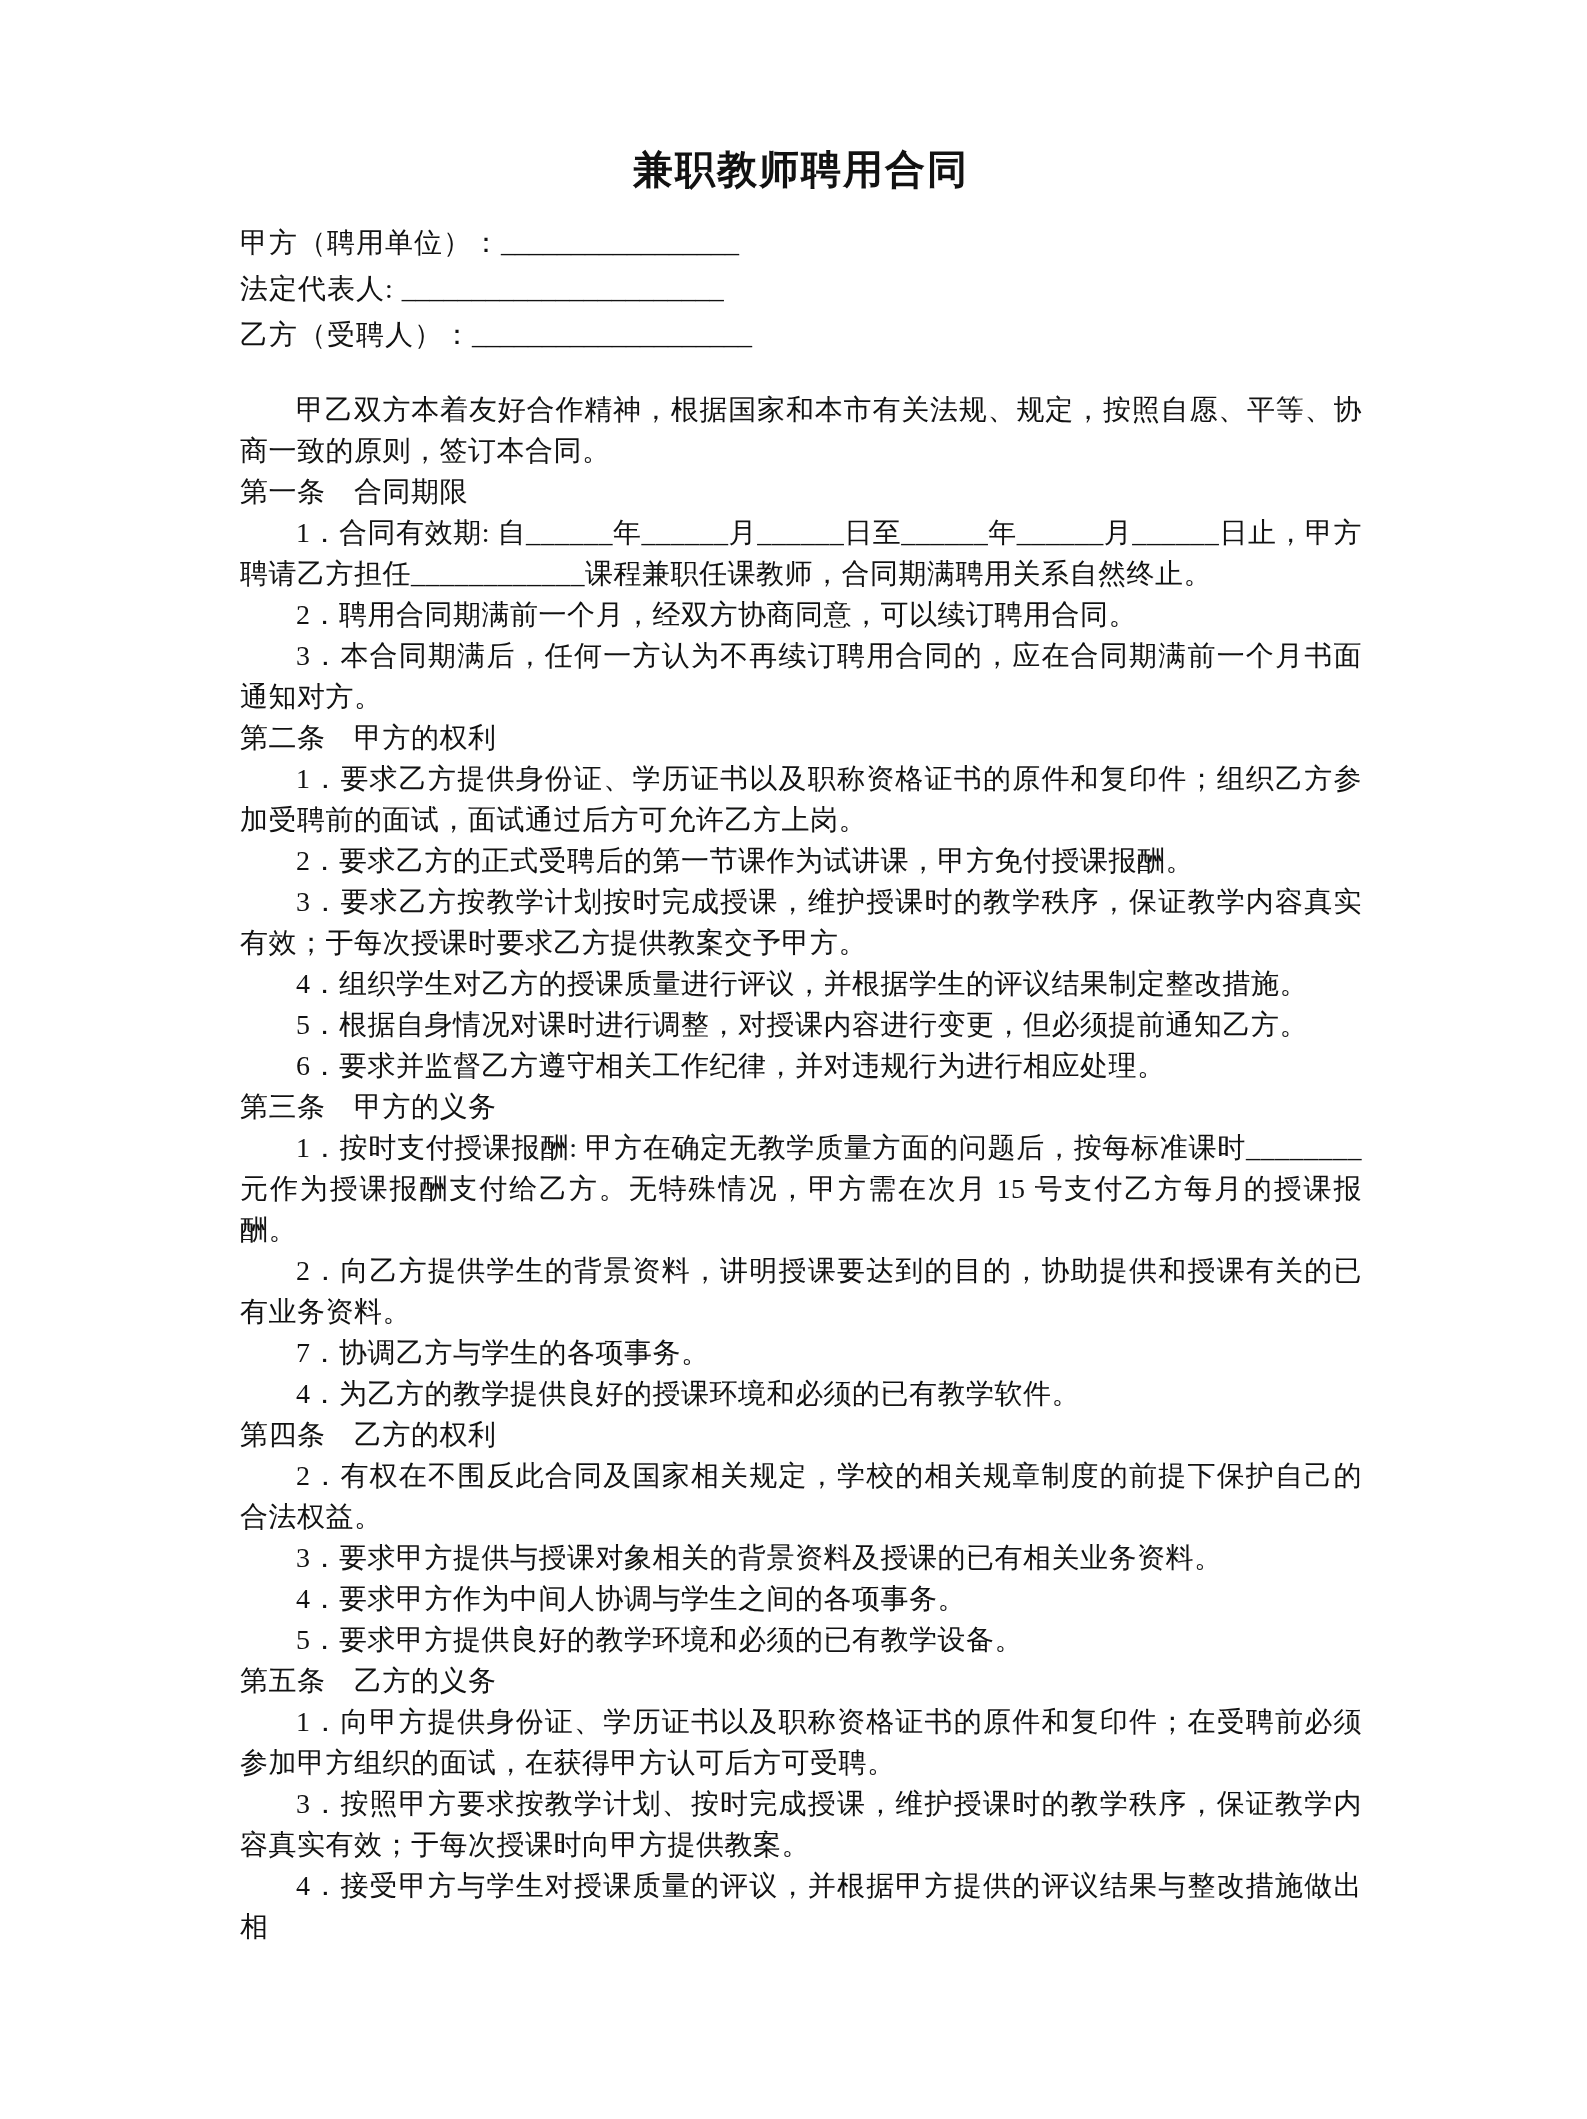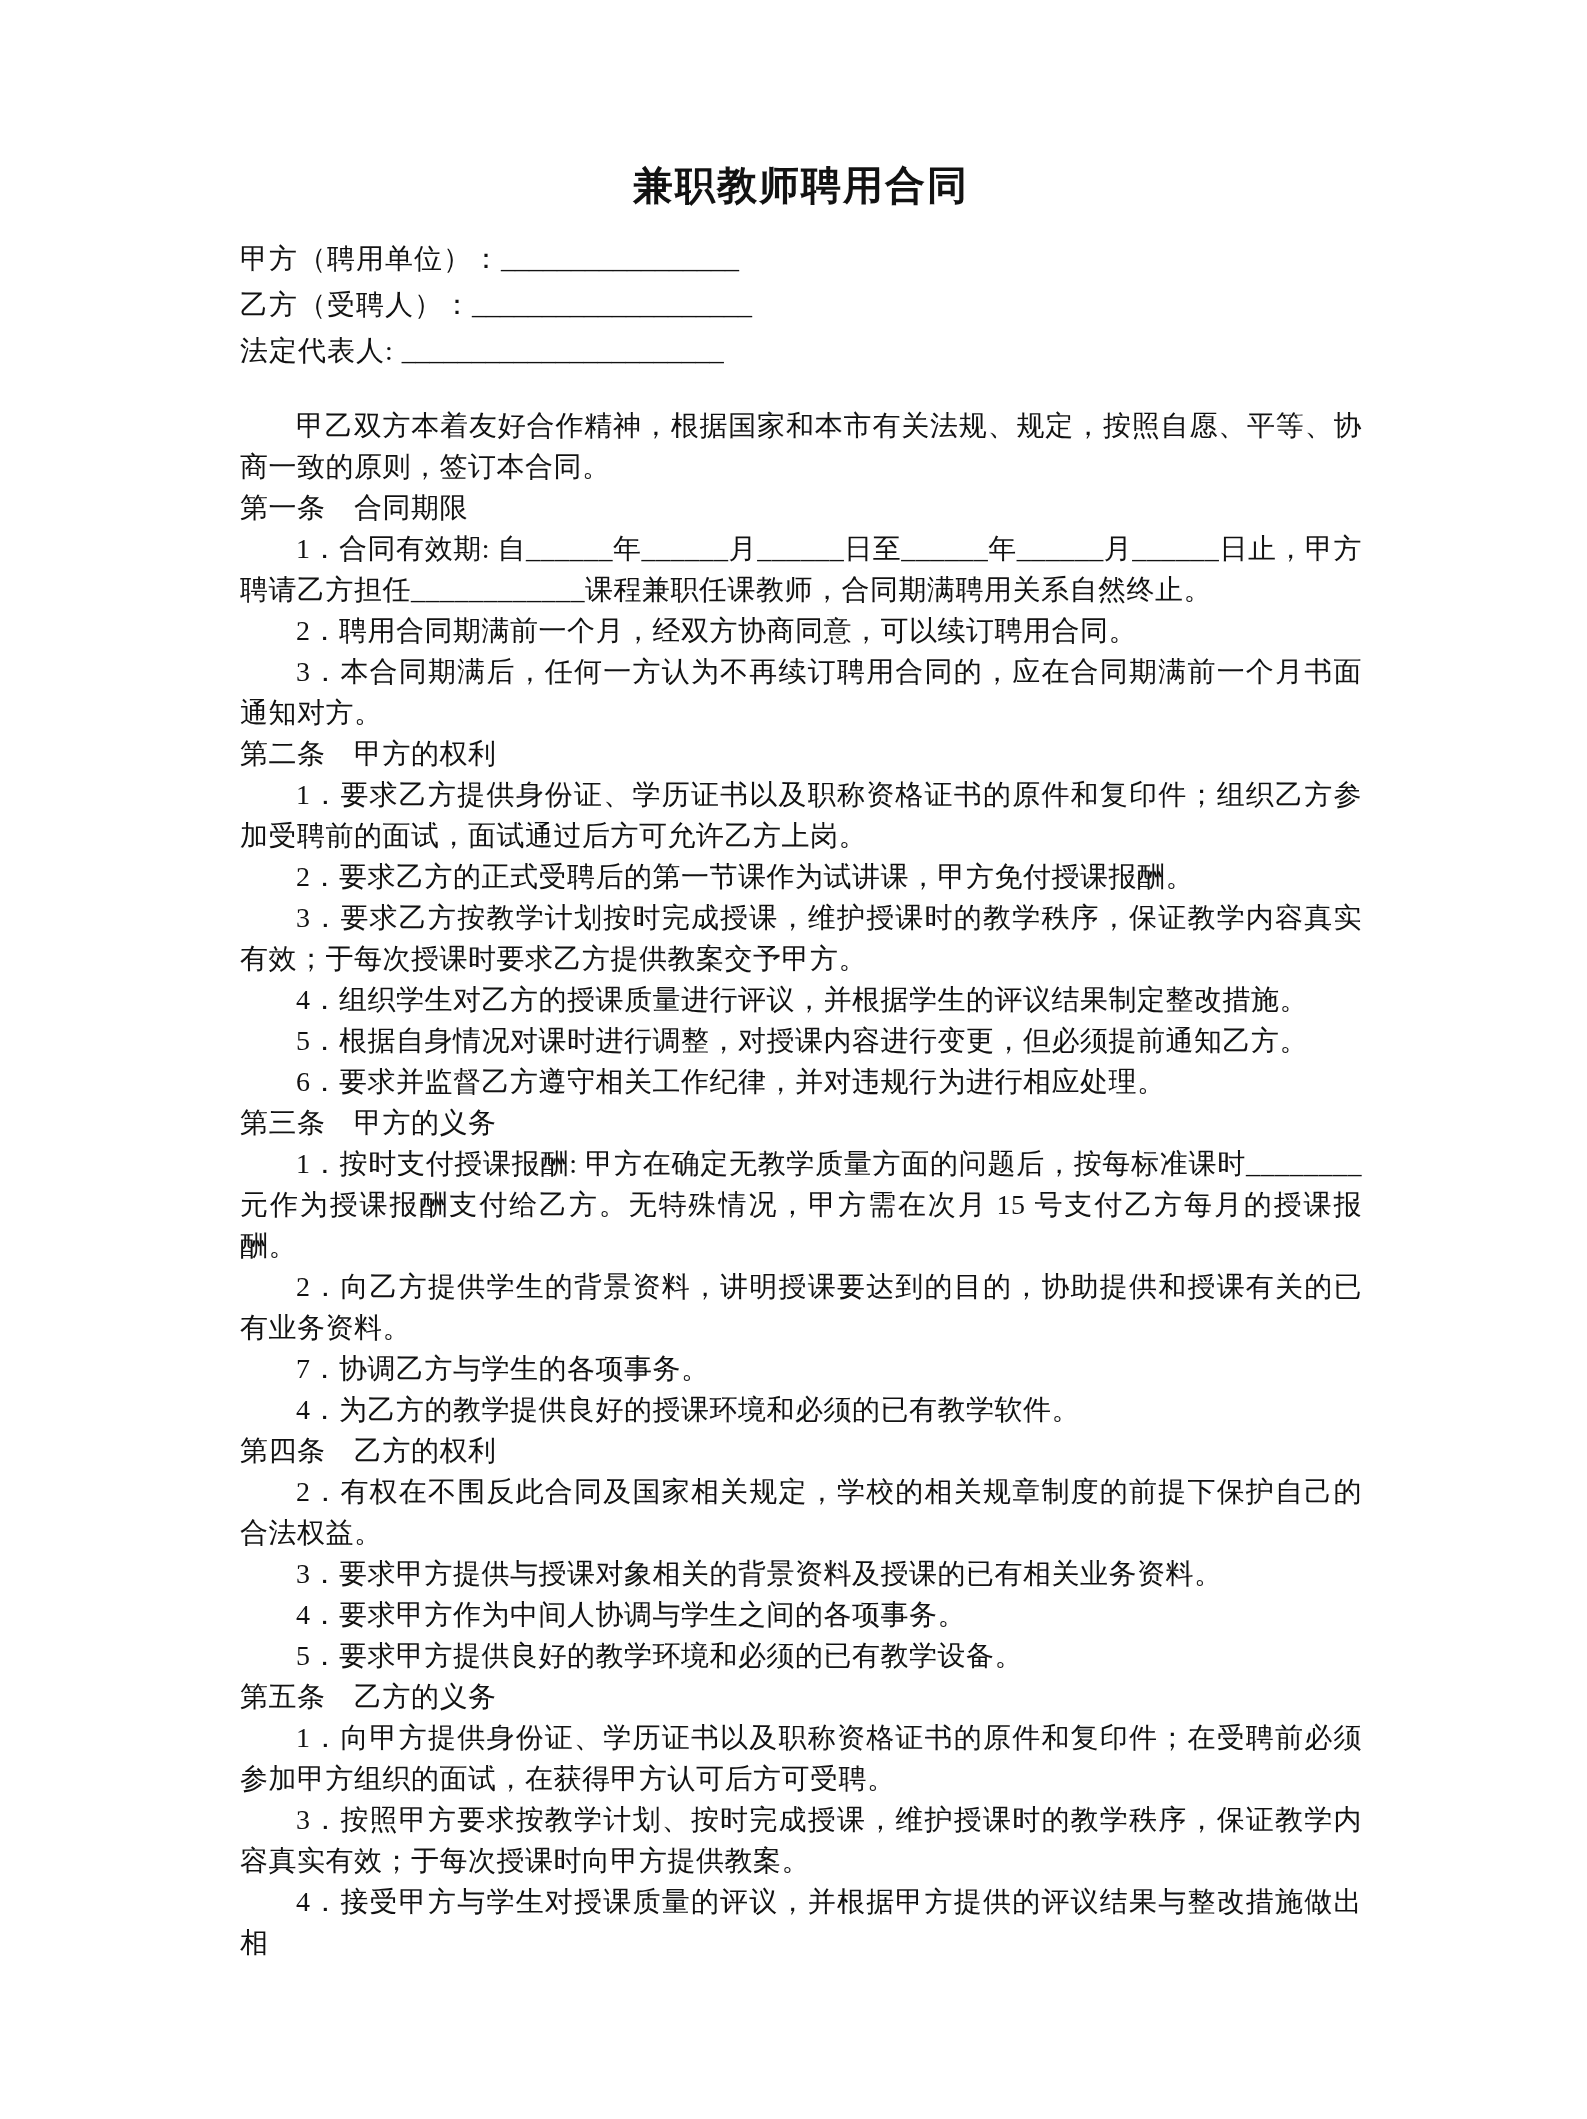--- a/index.html
+++ b/index.html
@@ -12,21 +12,21 @@
     width: 1587px;
     height: 2119px;
     background: #ffffff;
     overflow: hidden;
     font-family: "Liberation Serif", "DejaVu Serif", serif;
     color: #121212;
   }
   .content {
     position: absolute;
     left: 240px;
-    top: 16px;
+    top: 0;
     width: 1122px;
   }
   .doc-title {
     margin-top: 146px;
     font-size: 40px;
     line-height: 48px;
     font-weight: bold;
     text-align: center;
     letter-spacing: 2px;
   }
@@ -67,24 +67,24 @@
 <div class="page">
   <div class="content">
 
     <div class="doc-title">兼职教师聘用合同</div>
 
     <div class="parties">
       <div class="party-row">
         <span class="party-label">甲方（聘用单位）：</span><span class="party-blank">_________________</span>
       </div>
       <div class="party-row">
-        <span class="party-label">乙方（受聘人）：</span><span class="party-blank">____________________</span>
+        <span class="party-label">法定代表人: </span><span class="party-blank">_______________________</span>
       </div>
       <div class="party-row">
-        <span class="party-label">法定代表人: </span><span class="party-blank">_______________________</span>
+        <span class="party-label">乙方（受聘人）：</span><span class="party-blank">____________________</span>
       </div>
     </div>
 
     <div class="body-text">
       <p class="para">甲乙双方本着友好合作精神，根据国家和本市有关法规、规定，按照自愿、平等、协商一致的原则，签订本合同。</p>
       <p class="section">第一条　合同期限</p>
       <p class="para">1．合同有效期: 自______年______月______日至______年______月______日止，甲方聘请乙方担任____________课程兼职任课教师，合同期满聘用关系自然终止。</p>
       <p class="para">2．聘用合同期满前一个月，经双方协商同意，可以续订聘用合同。</p>
       <p class="para">3．本合同期满后，任何一方认为不再续订聘用合同的，应在合同期满前一个月书面通知对方。</p>
       <p class="section">第二条　甲方的权利</p>

